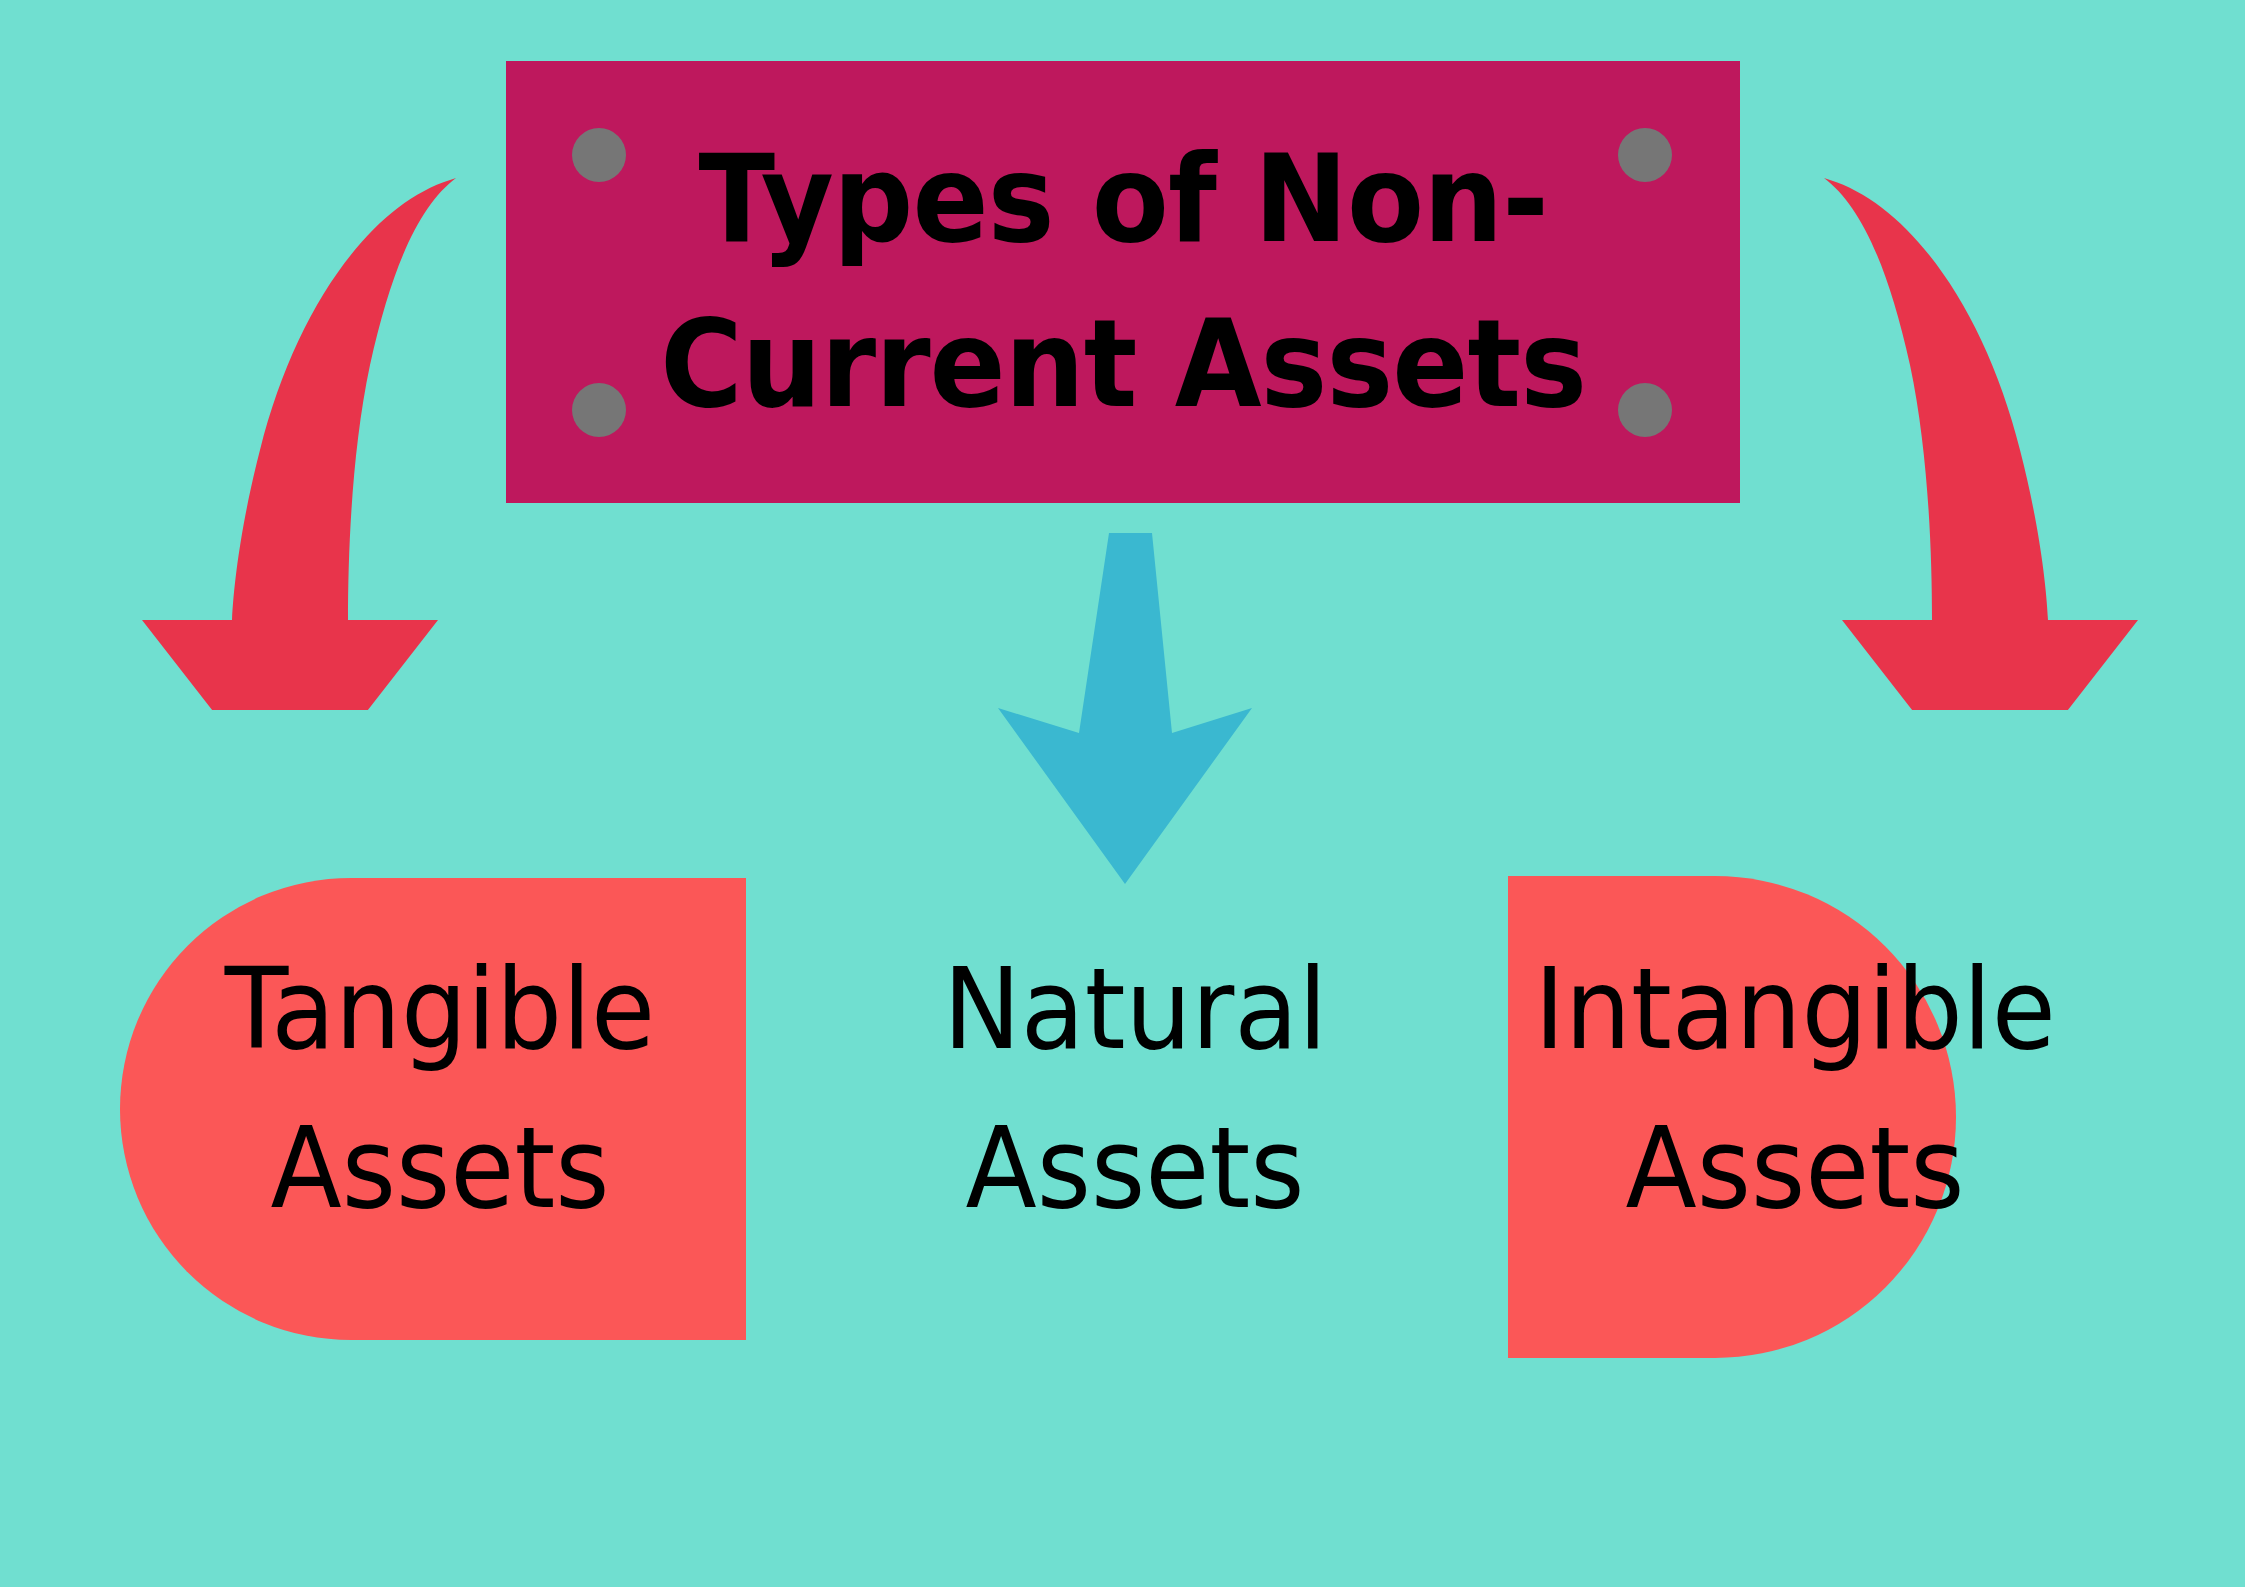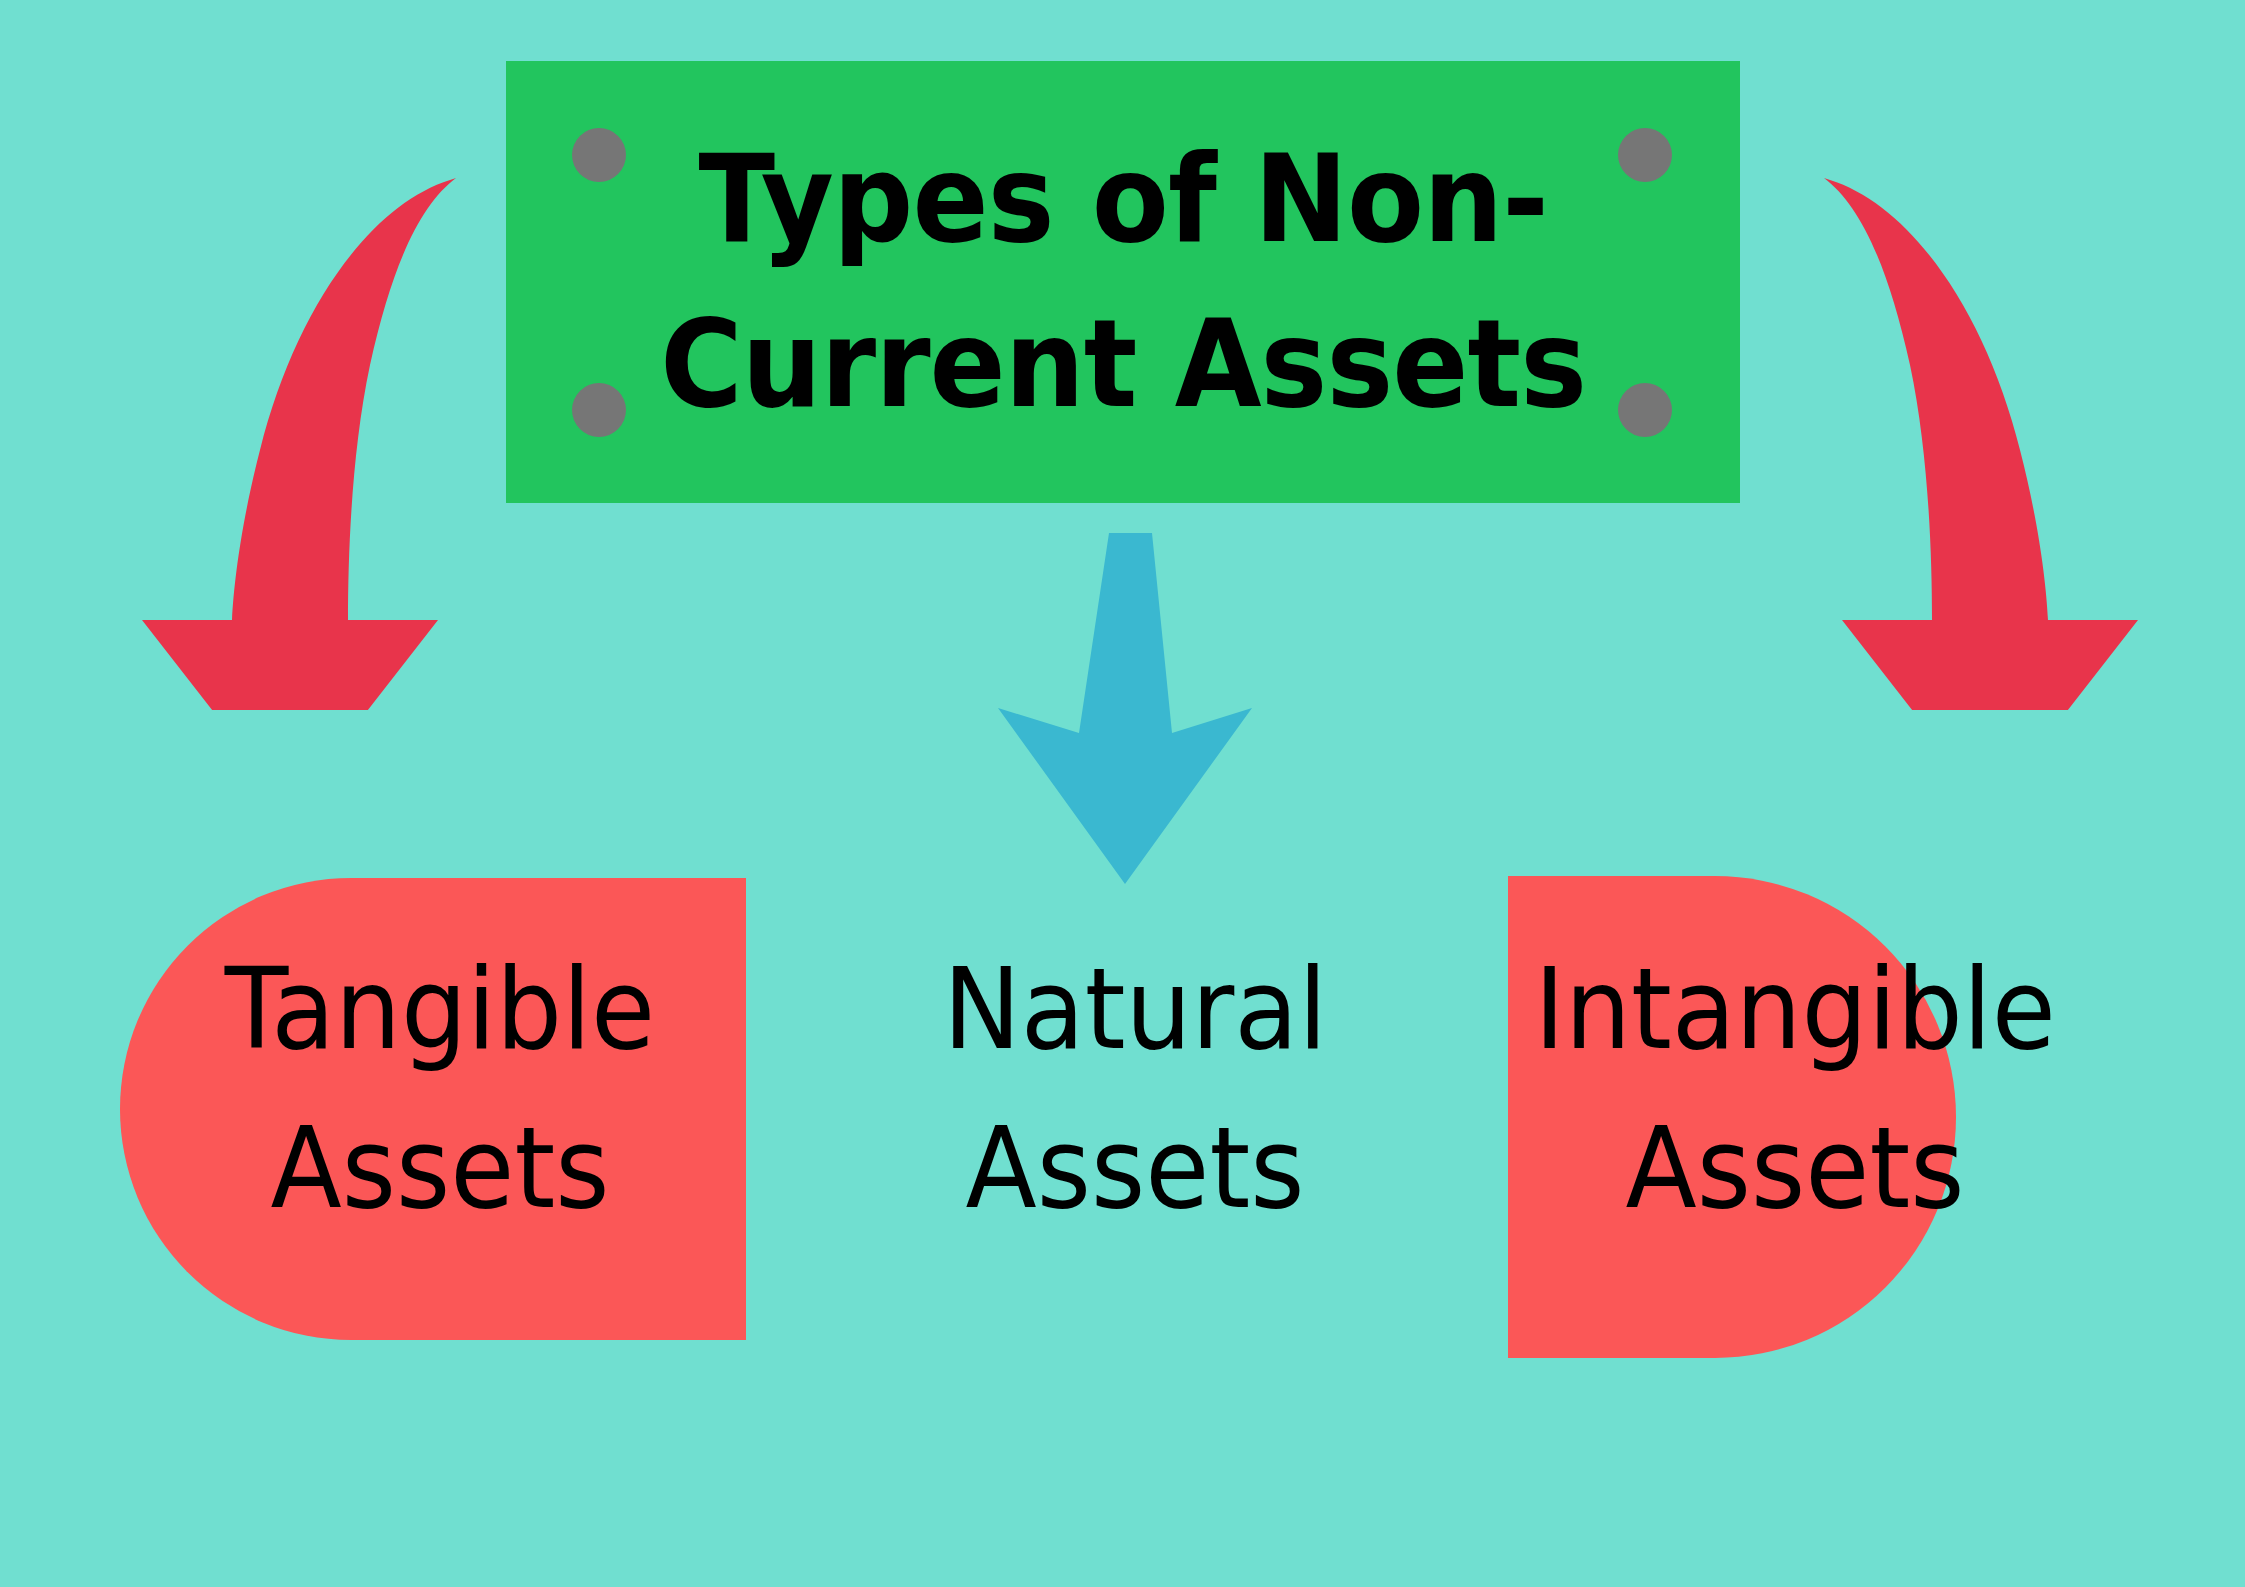--- a/index.html
+++ b/index.html
@@ -16,21 +16,21 @@
     font-family: "DejaVu Sans", sans-serif;
   }
 
   
   #title-box {
     position: absolute;
     left: 506px;
     top: 61px;
     width: 1234px;
     height: 442px;
-    background: #22c55e;
+    background: #be185d;
     box-sizing: border-box;
     display: flex;
     align-items: center;
     justify-content: center;
   }
   #title-text {
     font-family: "DejaVu Sans", sans-serif;
     font-weight: 700;
     font-size: 122px;
     line-height: 1.35;

